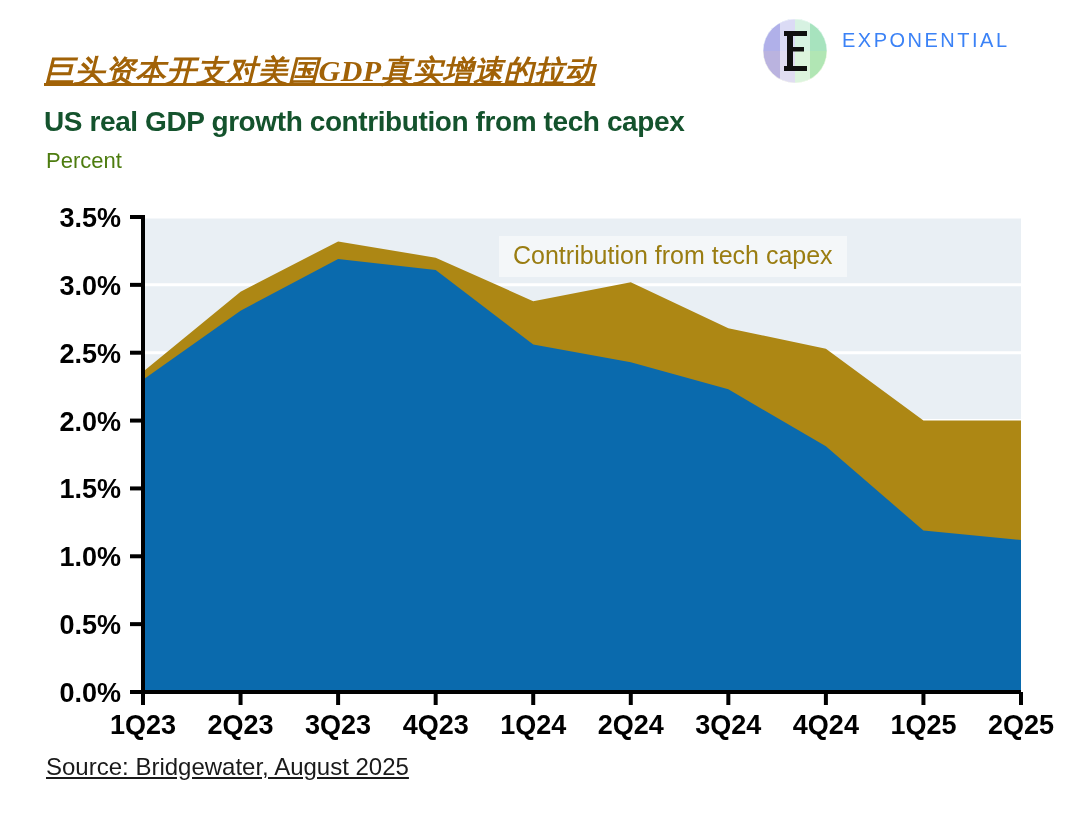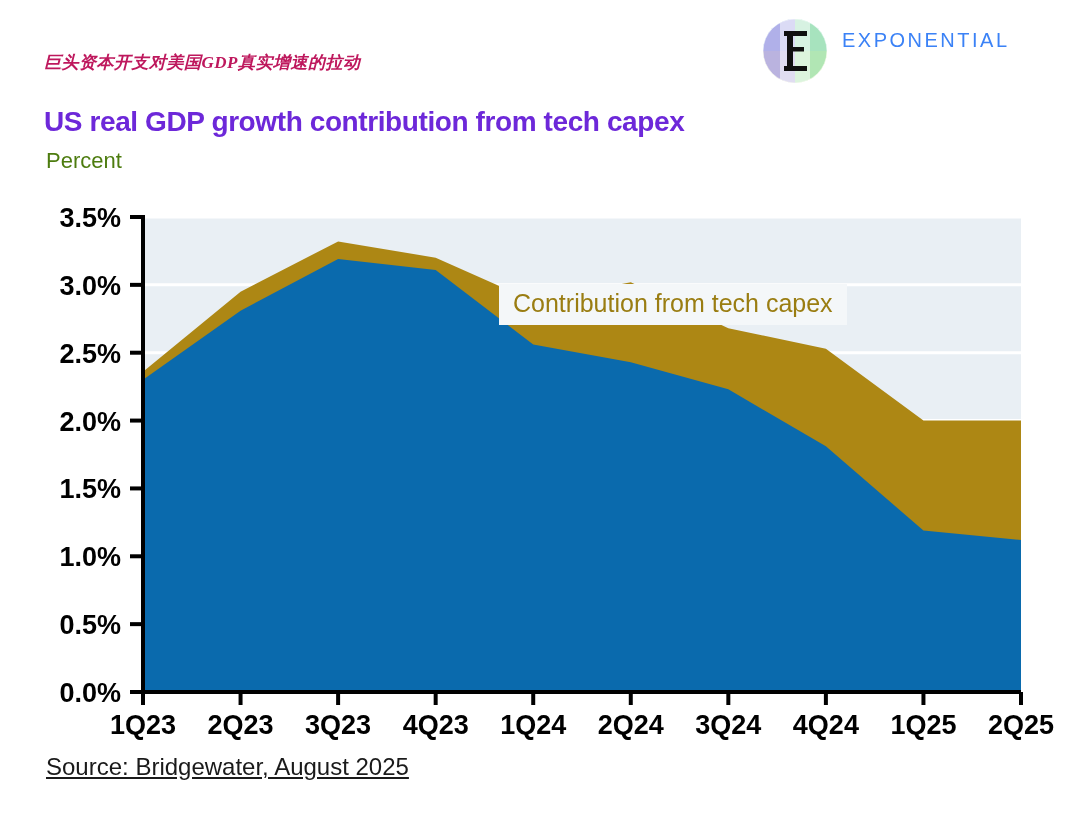--- a/index.html
+++ b/index.html
@@ -25,36 +25,37 @@
     height: 190px;
   }
 
   #cn-title {
     position: absolute;
     left: 44px;
     top: 51px;
     font-family: "Liberation Serif", serif;
     font-weight: bold;
     font-style: italic;
-    font-size: 17px;
+    font-size: 30px;
     letter-spacing: 0.5px;
     white-space: nowrap;
-    color: #be185d;
+    color: #a16207;
+    text-decoration: underline;
   }
 
   #en-title {
     position: absolute;
     left: 44px;
     top: 106px;
     font-family: "Liberation Sans", sans-serif;
     font-weight: bold;
     font-size: 28px;
     letter-spacing: -0.4px;
     white-space: nowrap;
-    color: #6d28d9;
+    color: #14532d;
   }
 
   #units-label {
     position: absolute;
     left: 46px;
     top: 148px;
     font-size: 22px;
     color: #4d7c0f;
     white-space: nowrap;
   }
@@ -120,21 +121,20 @@
     font-weight: 500;
     white-space: nowrap;
     padding: 5px 14px 7px 14px;
     box-sizing: border-box;
   }
   #legend-capex {
     left: 499px;
     top: 236px;
     color: #9a7d12;
     background: #f4f7f9;
-    margin-top: 48px;
   }
   #legend-rest {
     left: 228px;
     top: 466px;
     color: #1f6fad;
     background: #b9d6ea;
   }
 
   
   #source {

